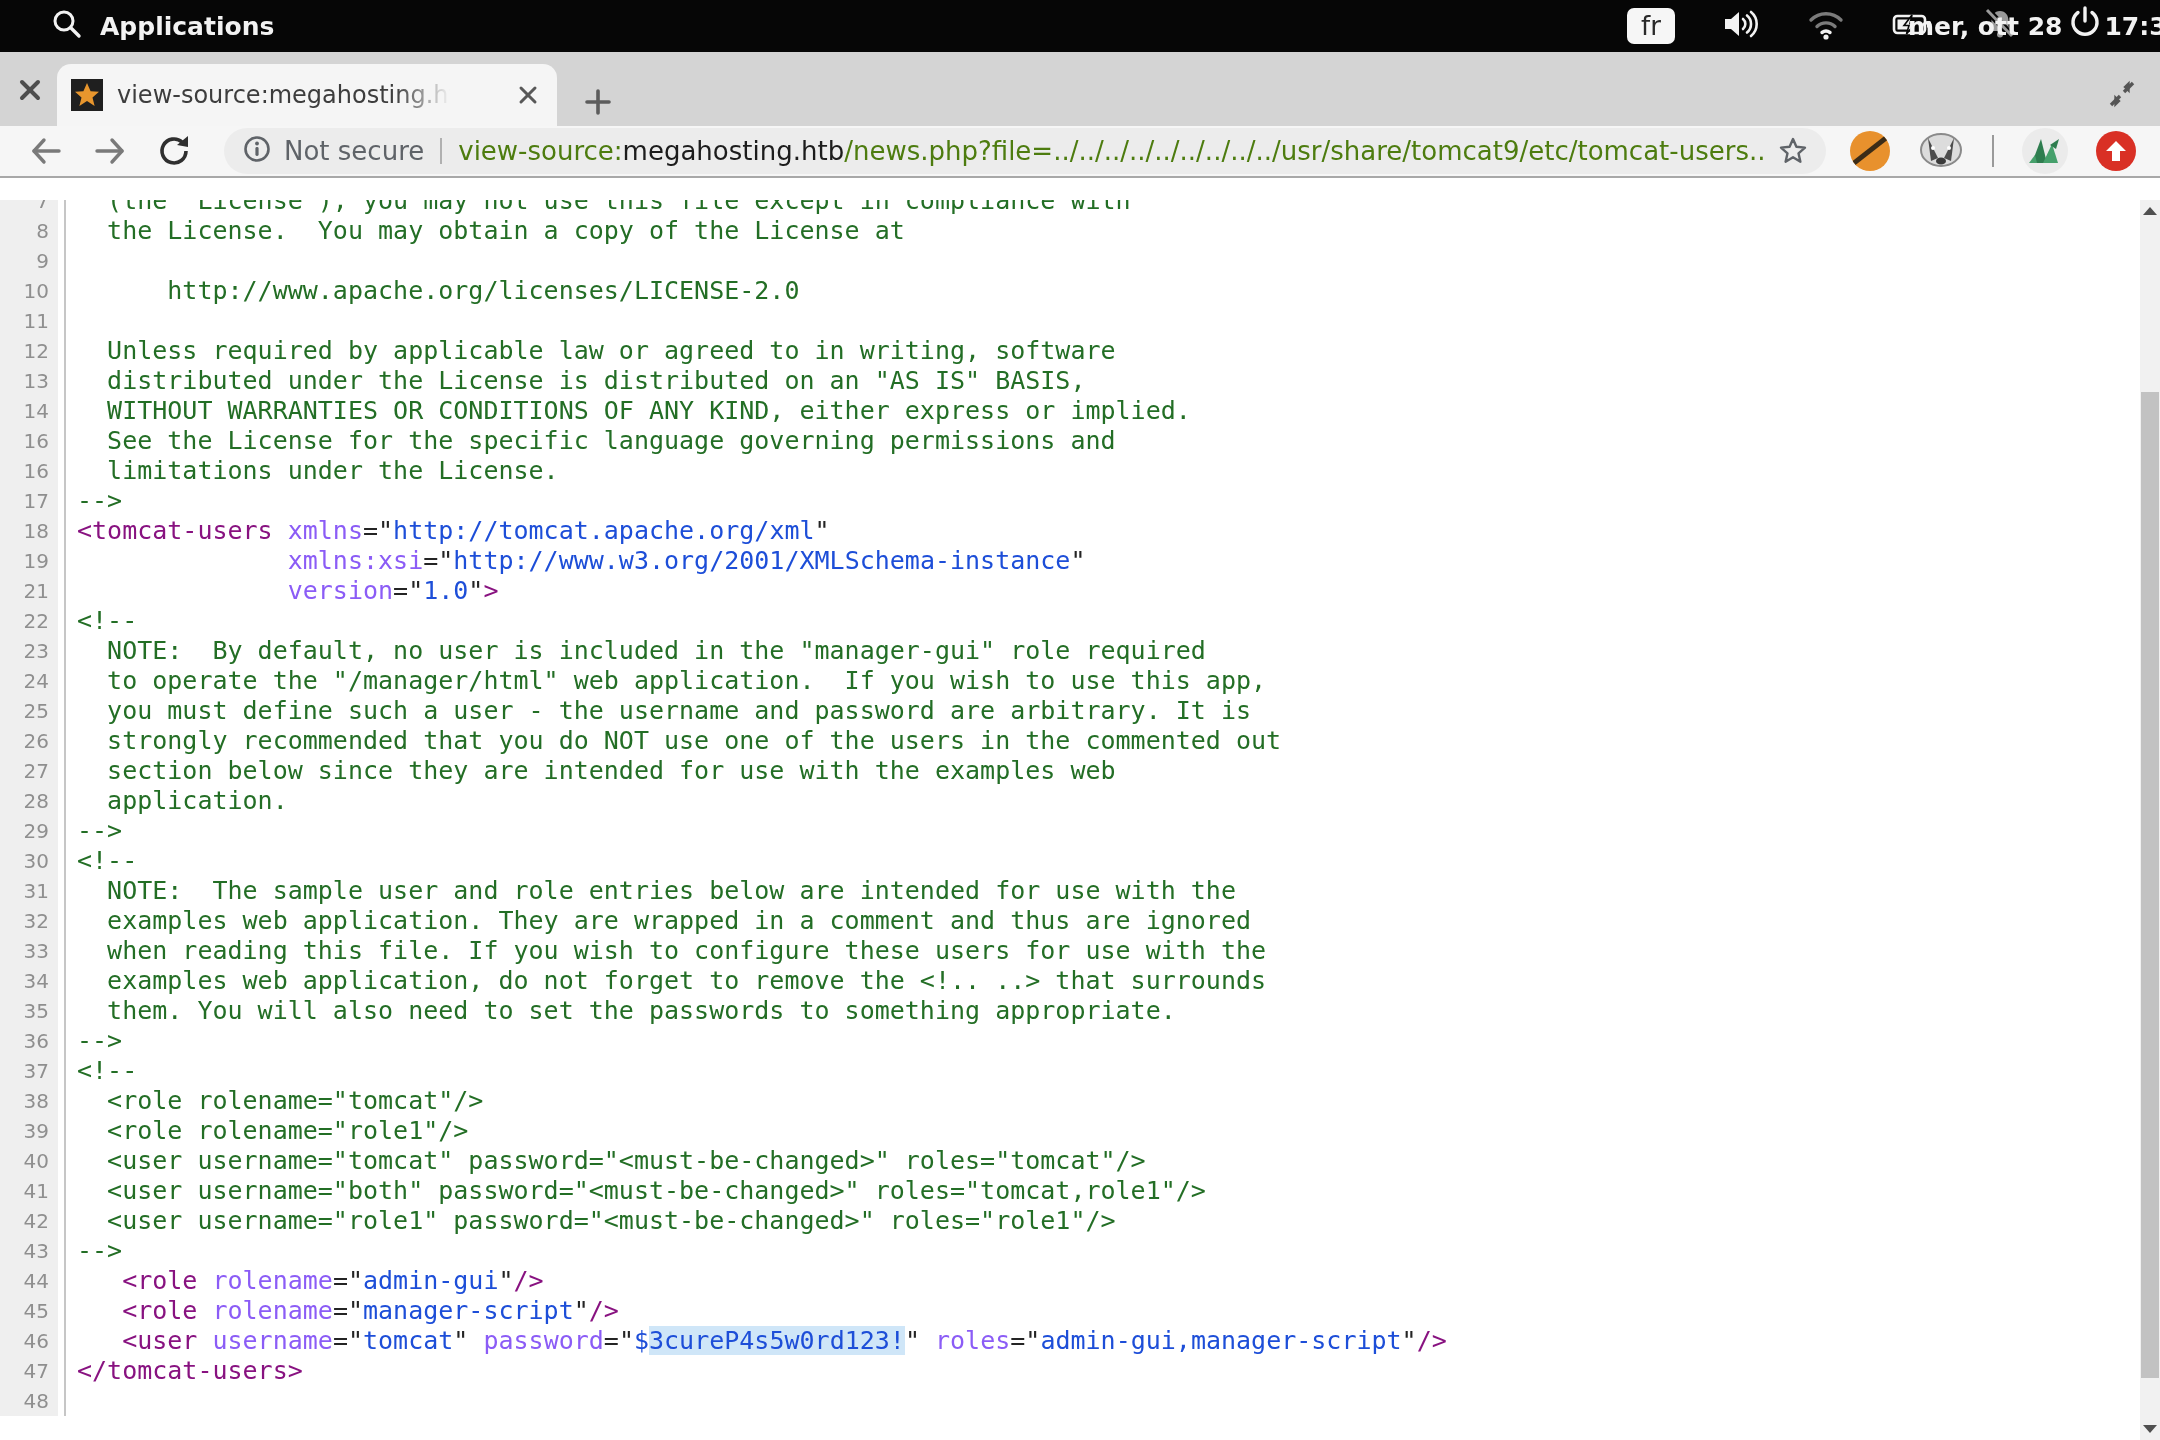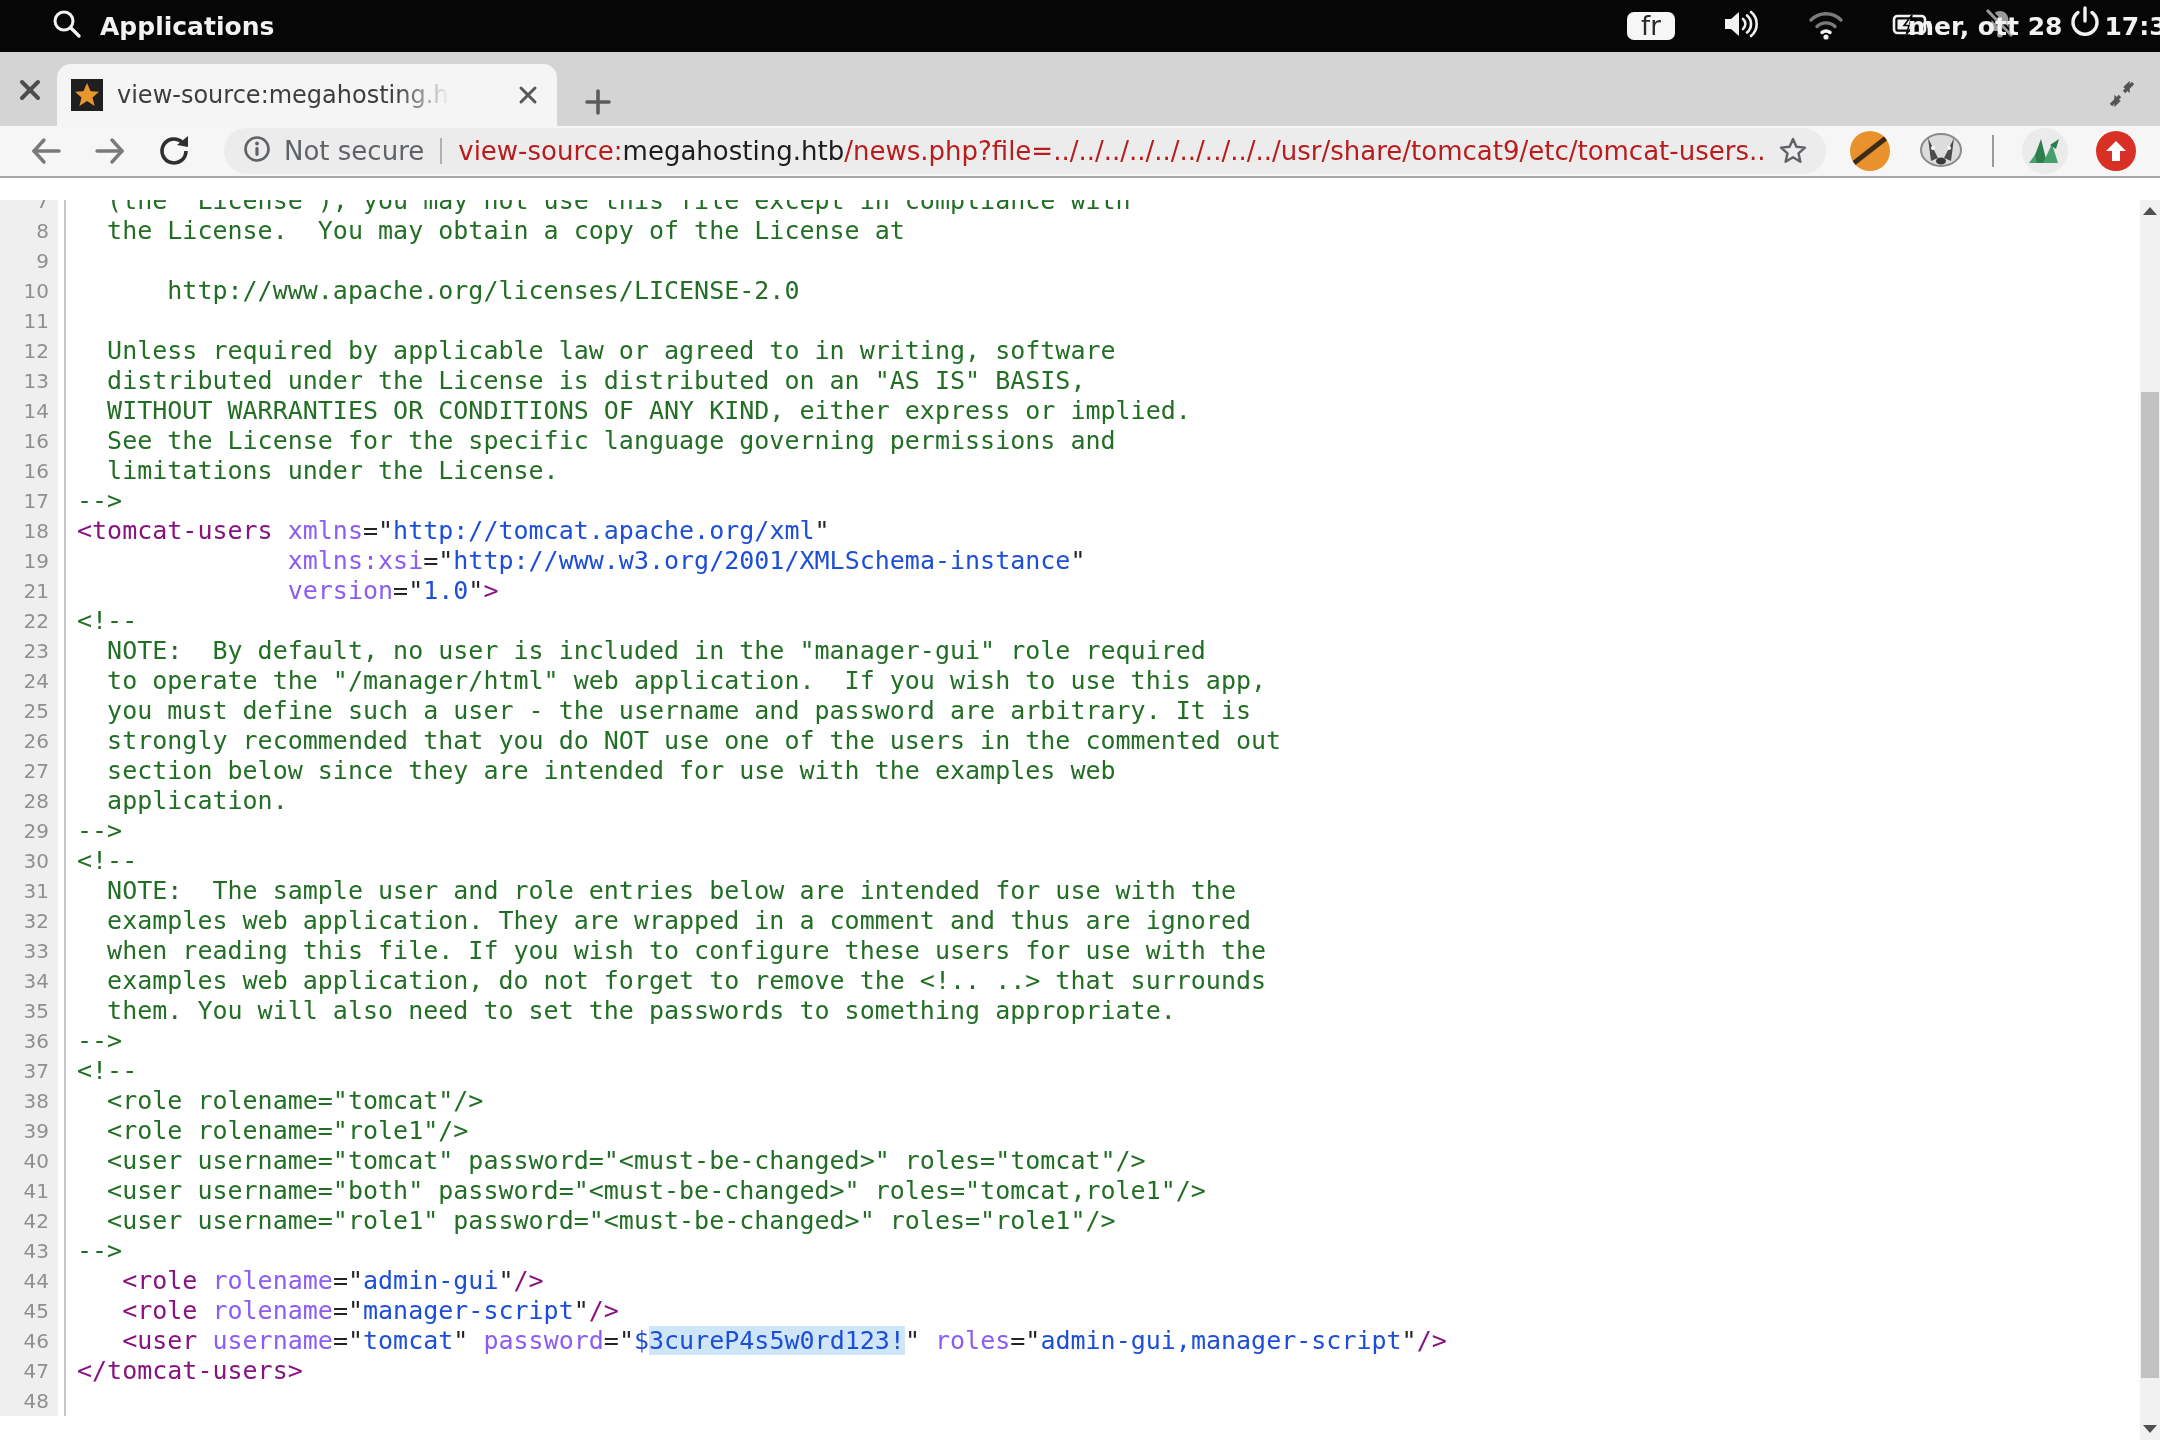--- a/index.html
+++ b/index.html
@@ -8,21 +8,21 @@
     background:#ffffff;font-family:"DejaVu Sans","Liberation Sans",sans-serif;
   }
   
   .sysbar{position:absolute;left:0;top:0;width:2160px;height:52px;background:#060606;
     display:flex;align-items:center;color:#f2f2f2;padding-left:24px;}
   .sysbar .left{display:flex;align-items:center;gap:16px;padding-left:26px;}
   .sysbar .apps{font-size:25px;font-weight:bold;}
   .sysbar .center{position:absolute;left:0;right:0;text-align:right;font-size:25px;font-weight:bold;}
   .sysbar .center .date{margin-right:42px;}
   .sysbar .right{margin-left:auto;display:flex;align-items:center;gap:47px;padding-right:80px;}
-  .kbd-box{width:48px;height:28px;background:#f6f6f6;border-radius:7px;color:#2a2a2a;
+  .kbd-box{width:48px;height:36px;background:#f6f6f6;border-radius:7px;color:#2a2a2a;
     display:flex;align-items:center;justify-content:center;font-size:26px;}
   
   .tabstrip{position:absolute;left:0;top:52px;width:2160px;height:74px;background:#d4d4d4;}
   .win-close{position:absolute;left:14px;top:22px;width:32px;height:32px;display:flex;align-items:center;justify-content:center;}
   .tab{position:absolute;left:57px;top:12px;width:500px;height:62px;background:#f5f5f5;
     border-radius:14px 14px 0 0;display:flex;align-items:center;padding:0 14px;box-sizing:border-box;}
   .favicon{width:32px;height:32px;background:#1f1f1f;display:flex;align-items:center;justify-content:center;flex:0 0 32px;}
   .tab-title{margin-left:14px;font-size:24px;color:#3d3d3d;white-space:nowrap;overflow:hidden;width:340px;
     -webkit-mask-image:linear-gradient(to right,#000 82%,transparent 98%);
     mask-image:linear-gradient(to right,#000 82%,transparent 98%);}
@@ -31,21 +31,21 @@
   .restore{position:absolute;right:18px;top:22px;width:40px;height:40px;display:flex;align-items:center;justify-content:center;}
   
   .toolbar{position:absolute;left:0;top:126px;width:2160px;height:52px;background:#f6f6f6;
     border-bottom:2px solid #a8a8a8;display:flex;align-items:center;padding:0 24px 0 26px;box-sizing:border-box;}
   .navbtn{width:40px;height:40px;margin-right:24px;display:flex;align-items:center;justify-content:center;}
   .omnibox{flex:1;height:46px;background:#ececec;border-radius:23px;display:flex;align-items:center;
     padding:0 16px 0 18px;margin-left:6px;min-width:0;}
   .omnibox .sec-label{color:#5f6368;font-size:26px;margin:0 16px 0 12px;white-space:nowrap;}
   .omnibox .vbar{width:2px;height:26px;background:#b0b0b0;margin-right:16px;}
   .url{font-size:26px;white-space:nowrap;overflow:hidden;flex:1;min-width:0;}
-  .url .dim{color:#b91c1c;}
+  .url .dim{color:#4d7c0f;}
   .url .host{color:#1c1c1c;}
   .omni-star{margin-left:12px;flex:0 0 34px;display:flex;align-items:center;justify-content:center;}
   .extrow{display:flex;align-items:center;gap:28px;margin-left:24px;}
   .ext-circle{width:40px;height:40px;border-radius:50%;position:relative;}
   .ext-orange{background:#e8912d;overflow:hidden;}
   .ext-orange .slash{position:absolute;left:-4px;top:17px;width:48px;height:5px;background:#3c2c17;transform:rotate(-38deg);}
   .ext-sep{width:2px;height:32px;background:#9a9a9a;}
   .ext-grey{width:46px;height:46px;border-radius:50%;background:#ebebeb;display:flex;align-items:center;justify-content:center;}
   .update-btn{width:40px;height:40px;border-radius:50%;background:#d93025;display:flex;align-items:center;justify-content:center;}
   

